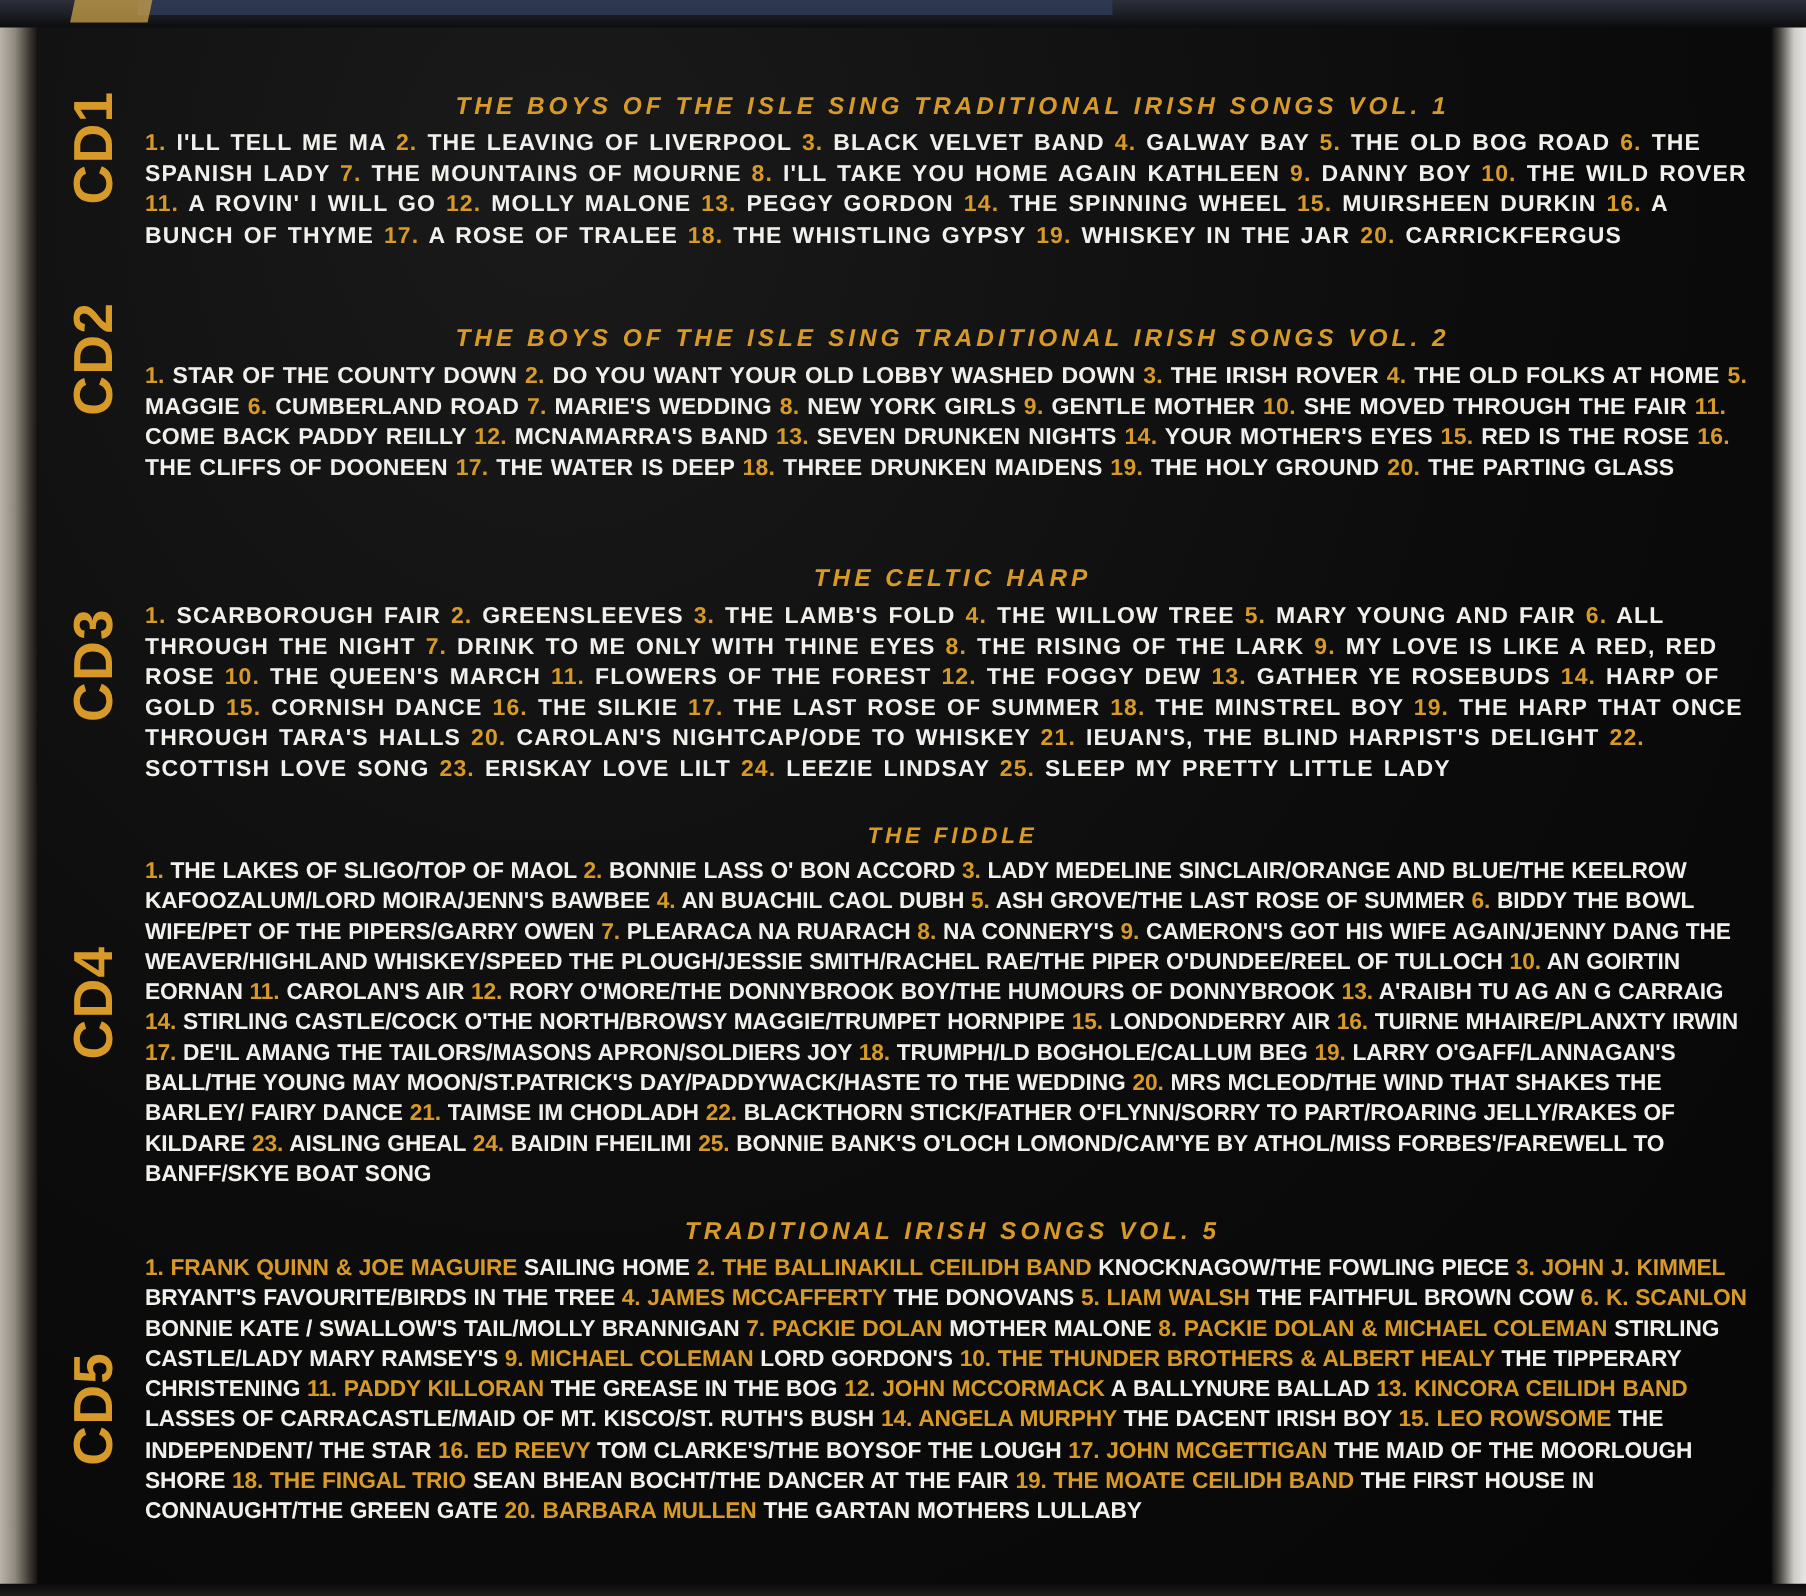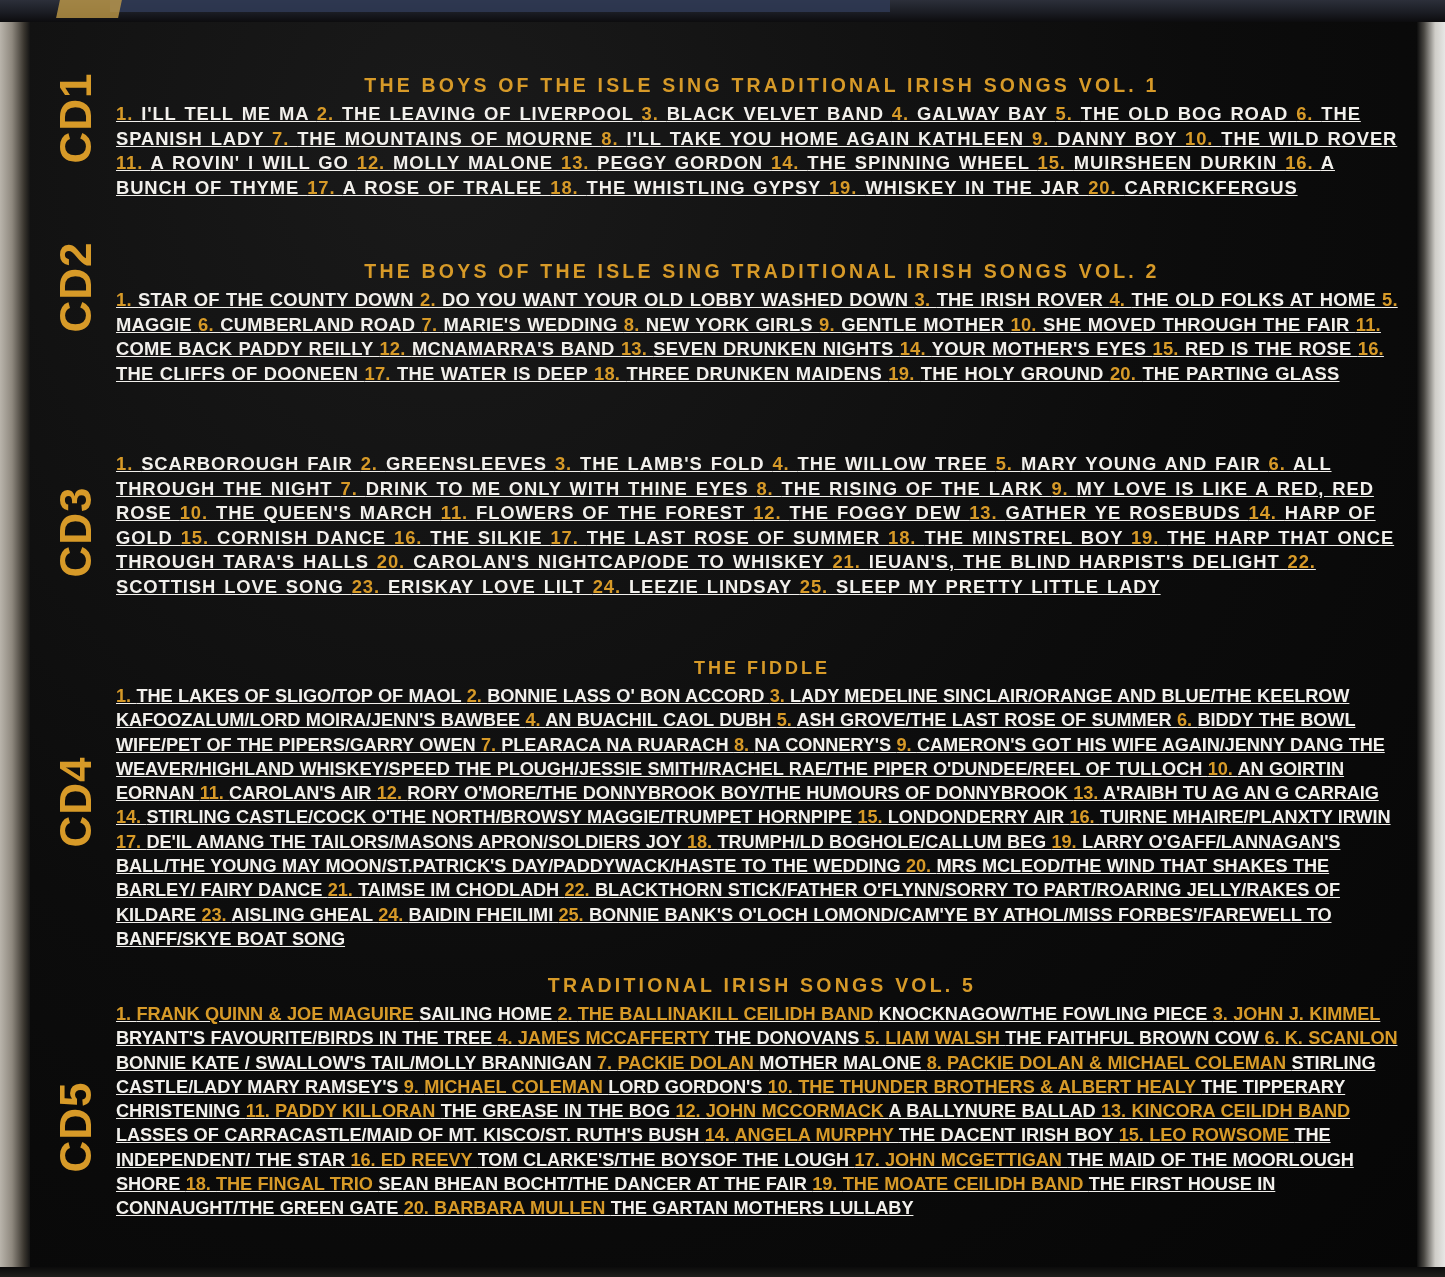--- a/index.html
+++ b/index.html
@@ -101,36 +101,36 @@
   }
 
   .sec-title {
     color: #d79a28;
     font-weight: bold;
     font-size: 19.5px;
     letter-spacing: 3.2px;
     text-align: center;
     margin-bottom: 5px;
     white-space: nowrap;
+    font-style: italic;
   }
   .sec-title.small {
     font-size: 18px;
     letter-spacing: 3px;
     margin-top: 24px;
   }
 
   .tracks {
     color: #f2f0ec;
     font-weight: bold;
     font-size: 18.4px;
     line-height: 1.335;
     letter-spacing: .2px;
     text-align: left;
     word-spacing: 1px;
-    text-decoration: underline;
   }
   .tracks.wide {
     letter-spacing: .9px;
     word-spacing: 2px;
   }
   .tracks.narrow {
     letter-spacing: -.1px;
     word-spacing: .5px;
     font-size: 18.2px;
   }
@@ -179,20 +179,21 @@
         <div class="sec-title">THE BOYS OF THE ISLE SING TRADITIONAL IRISH SONGS VOL. 1</div>
         <div class="tracks wide" id="tracks-0"><span class="num">1. </span><span>I'LL TELL ME MA  </span><span class="num">2. </span><span>THE LEAVING OF LIVERPOOL  </span><span class="num">3. </span><span>BLACK VELVET BAND  </span><span class="num">4. </span><span>GALWAY BAY  </span><span class="num">5. </span><span>THE OLD BOG ROAD  </span><span class="num">6. </span><span>THE SPANISH LADY  </span><span class="num">7. </span><span>THE MOUNTAINS OF MOURNE  </span><span class="num">8. </span><span>I'LL TAKE YOU HOME AGAIN KATHLEEN  </span><span class="num">9. </span><span>DANNY BOY  </span><span class="num">10. </span><span>THE WILD ROVER  </span><span class="num">11. </span><span>A ROVIN' I WILL GO  </span><span class="num">12. </span><span>MOLLY MALONE  </span><span class="num">13. </span><span>PEGGY GORDON  </span><span class="num">14. </span><span>THE SPINNING WHEEL  </span><span class="num">15. </span><span>MUIRSHEEN DURKIN  </span><span class="num">16. </span><span>A BUNCH OF THYME  </span><span class="num">17. </span><span>A ROSE OF TRALEE  </span><span class="num">18. </span><span>THE WHISTLING GYPSY  </span><span class="num">19. </span><span>WHISKEY IN THE JAR  </span><span class="num">20. </span><span>CARRICKFERGUS</span></div>
       </div>
 
       <div class="block" style="top:238px;">
         <div class="sec-title">THE BOYS OF THE ISLE SING TRADITIONAL IRISH SONGS VOL. 2</div>
         <div class="tracks" id="tracks-1"><span class="num">1. </span><span>STAR OF THE COUNTY DOWN  </span><span class="num">2. </span><span>DO YOU WANT YOUR OLD LOBBY WASHED DOWN  </span><span class="num">3. </span><span>THE IRISH ROVER  </span><span class="num">4. </span><span>THE OLD FOLKS AT HOME  </span><span class="num">5. </span><span>MAGGIE  </span><span class="num">6. </span><span>CUMBERLAND ROAD  </span><span class="num">7. </span><span>MARIE'S WEDDING  </span><span class="num">8. </span><span>NEW YORK GIRLS  </span><span class="num">9. </span><span>GENTLE MOTHER  </span><span class="num">10. </span><span>SHE MOVED THROUGH THE FAIR  </span><span class="num">11. </span><span>COME BACK PADDY REILLY  </span><span class="num">12. </span><span>MCNAMARRA'S BAND  </span><span class="num">13. </span><span>SEVEN DRUNKEN NIGHTS  </span><span class="num">14. </span><span>YOUR MOTHER'S EYES  </span><span class="num">15. </span><span>RED IS THE ROSE  </span><span class="num">16. </span><span>THE CLIFFS OF DOONEEN  </span><span class="num">17. </span><span>THE WATER IS DEEP  </span><span class="num">18. </span><span>THREE DRUNKEN MAIDENS  </span><span class="num">19. </span><span>THE HOLY GROUND  </span><span class="num">20. </span><span>THE PARTING GLASS</span></div>
       </div>
 
       <div class="block" style="top:430px;">
+        <div class="sec-title">THE CELTIC HARP</div>
         <div class="tracks wide" id="tracks-2"><span class="num">1. </span><span>SCARBOROUGH FAIR  </span><span class="num">2. </span><span>GREENSLEEVES  </span><span class="num">3. </span><span>THE LAMB'S FOLD  </span><span class="num">4. </span><span>THE WILLOW TREE  </span><span class="num">5. </span><span>MARY YOUNG AND FAIR  </span><span class="num">6. </span><span>ALL THROUGH THE NIGHT  </span><span class="num">7. </span><span>DRINK TO ME ONLY WITH THINE EYES  </span><span class="num">8. </span><span>THE RISING OF THE LARK  </span><span class="num">9. </span><span>MY LOVE IS LIKE A RED, RED ROSE  </span><span class="num">10. </span><span>THE QUEEN'S MARCH  </span><span class="num">11. </span><span>FLOWERS OF THE FOREST  </span><span class="num">12. </span><span>THE FOGGY DEW  </span><span class="num">13. </span><span>GATHER YE ROSEBUDS  </span><span class="num">14. </span><span>HARP OF GOLD  </span><span class="num">15. </span><span>CORNISH DANCE  </span><span class="num">16. </span><span>THE SILKIE  </span><span class="num">17. </span><span>THE LAST ROSE OF SUMMER  </span><span class="num">18. </span><span>THE MINSTREL BOY  </span><span class="num">19. </span><span>THE HARP THAT ONCE THROUGH TARA'S HALLS  </span><span class="num">20. </span><span>CAROLAN'S NIGHTCAP/ODE TO WHISKEY  </span><span class="num">21. </span><span>IEUAN'S, THE BLIND HARPIST'S DELIGHT  </span><span class="num">22. </span><span>SCOTTISH LOVE SONG  </span><span class="num">23. </span><span>ERISKAY LOVE LILT  </span><span class="num">24. </span><span>LEEZIE LINDSAY  </span><span class="num">25. </span><span>SLEEP MY PRETTY LITTLE LADY</span></div>
       </div>
 
       <div class="block" style="top:612px;">
         <div class="sec-title small">THE FIDDLE</div>
         <div class="tracks narrow" id="tracks-3"><span class="num">1. </span><span>THE LAKES OF SLIGO/TOP OF MAOL  </span><span class="num">2. </span><span>BONNIE LASS O' BON ACCORD  </span><span class="num">3. </span><span>LADY MEDELINE SINCLAIR/ORANGE AND BLUE/THE KEELROW KAFOOZALUM/LORD MOIRA/JENN'S BAWBEE  </span><span class="num">4. </span><span>AN BUACHIL CAOL DUBH  </span><span class="num">5. </span><span>ASH GROVE/THE LAST ROSE OF SUMMER  </span><span class="num">6. </span><span>BIDDY THE BOWL WIFE/PET OF THE PIPERS/GARRY OWEN  </span><span class="num">7. </span><span>PLEARACA NA RUARACH  </span><span class="num">8. </span><span>NA CONNERY'S  </span><span class="num">9. </span><span>CAMERON'S GOT HIS WIFE AGAIN/JENNY DANG THE WEAVER/HIGHLAND WHISKEY/SPEED THE PLOUGH/JESSIE SMITH/RACHEL RAE/THE PIPER O'DUNDEE/REEL OF TULLOCH  </span><span class="num">10. </span><span>AN GOIRTIN EORNAN  </span><span class="num">11. </span><span>CAROLAN'S AIR  </span><span class="num">12. </span><span>RORY O'MORE/THE DONNYBROOK BOY/THE HUMOURS OF DONNYBROOK  </span><span class="num">13. </span><span>A'RAIBH TU AG AN G CARRAIG  </span><span class="num">14. </span><span>STIRLING CASTLE/COCK O'THE NORTH/BROWSY MAGGIE/TRUMPET HORNPIPE  </span><span class="num">15. </span><span>LONDONDERRY AIR  </span><span class="num">16. </span><span>TUIRNE MHAIRE/PLANXTY IRWIN  </span><span class="num">17. </span><span>DE'IL AMANG THE TAILORS/MASONS APRON/SOLDIERS JOY  </span><span class="num">18. </span><span>TRUMPH/LD BOGHOLE/CALLUM BEG  </span><span class="num">19. </span><span>LARRY O'GAFF/LANNAGAN'S BALL/THE YOUNG MAY MOON/ST.PATRICK'S DAY/PADDYWACK/HASTE TO THE WEDDING  </span><span class="num">20. </span><span>MRS MCLEOD/THE WIND THAT SHAKES THE BARLEY/ FAIRY DANCE  </span><span class="num">21. </span><span>TAIMSE IM CHODLADH  </span><span class="num">22. </span><span>BLACKTHORN STICK/FATHER O'FLYNN/SORRY TO PART/ROARING JELLY/RAKES OF KILDARE  </span><span class="num">23. </span><span>AISLING GHEAL  </span><span class="num">24. </span><span>BAIDIN FHEILIMI  </span><span class="num">25. </span><span>BONNIE BANK'S O'LOCH LOMOND/CAM'YE BY ATHOL/MISS FORBES'/FAREWELL TO BANFF/SKYE BOAT SONG</span></div>
       </div>
 
       <div class="block" style="top:952px;">
         <div class="sec-title">TRADITIONAL IRISH SONGS VOL. 5</div>

